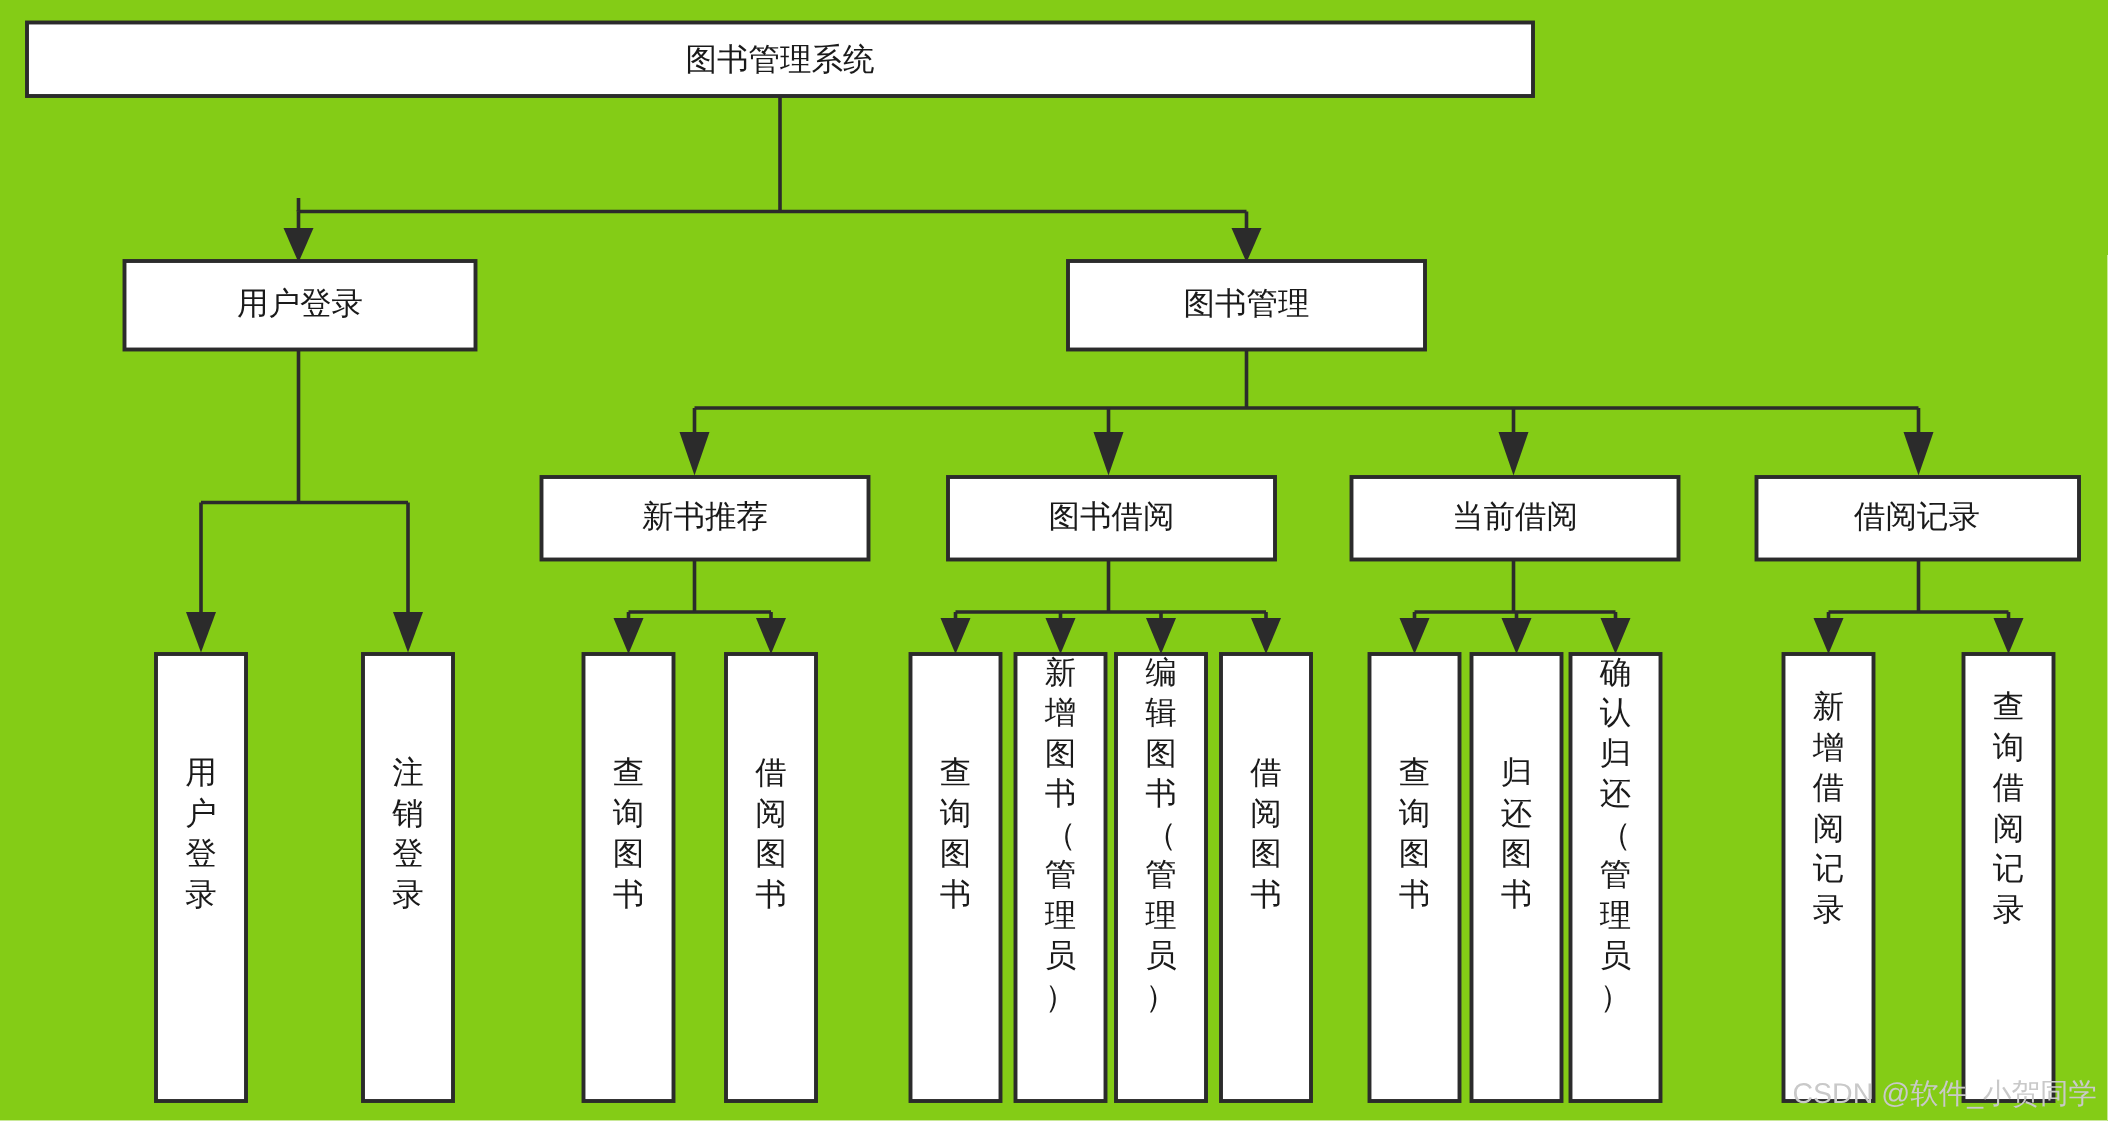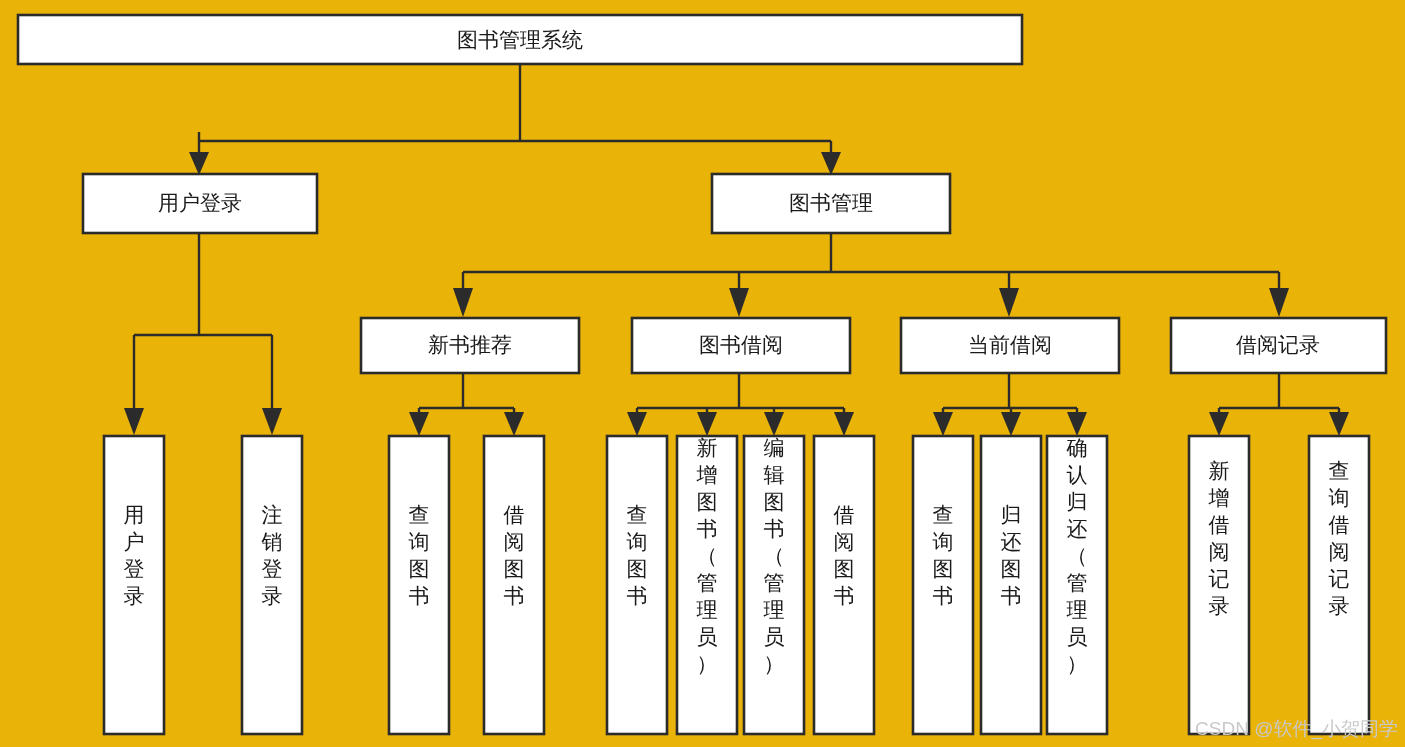--- a/index.html
+++ b/index.html
@@ -8,21 +8,21 @@
     padding: 0;
     background: #ffffff;
   }
   body {
     font-family: "Liberation Sans", "DejaVu Sans", sans-serif;
   }
   #diagram-root {
     position: relative;
     width: 1405px;
     height: 747px;
-    background: #eab308;
+    background: #84cc16;
     overflow: hidden;
   }
   svg#tree-svg {
     position: absolute;
     left: 0;
     top: 0;
     width: 1405px;
     height: 747px;
     display: block;
   }

